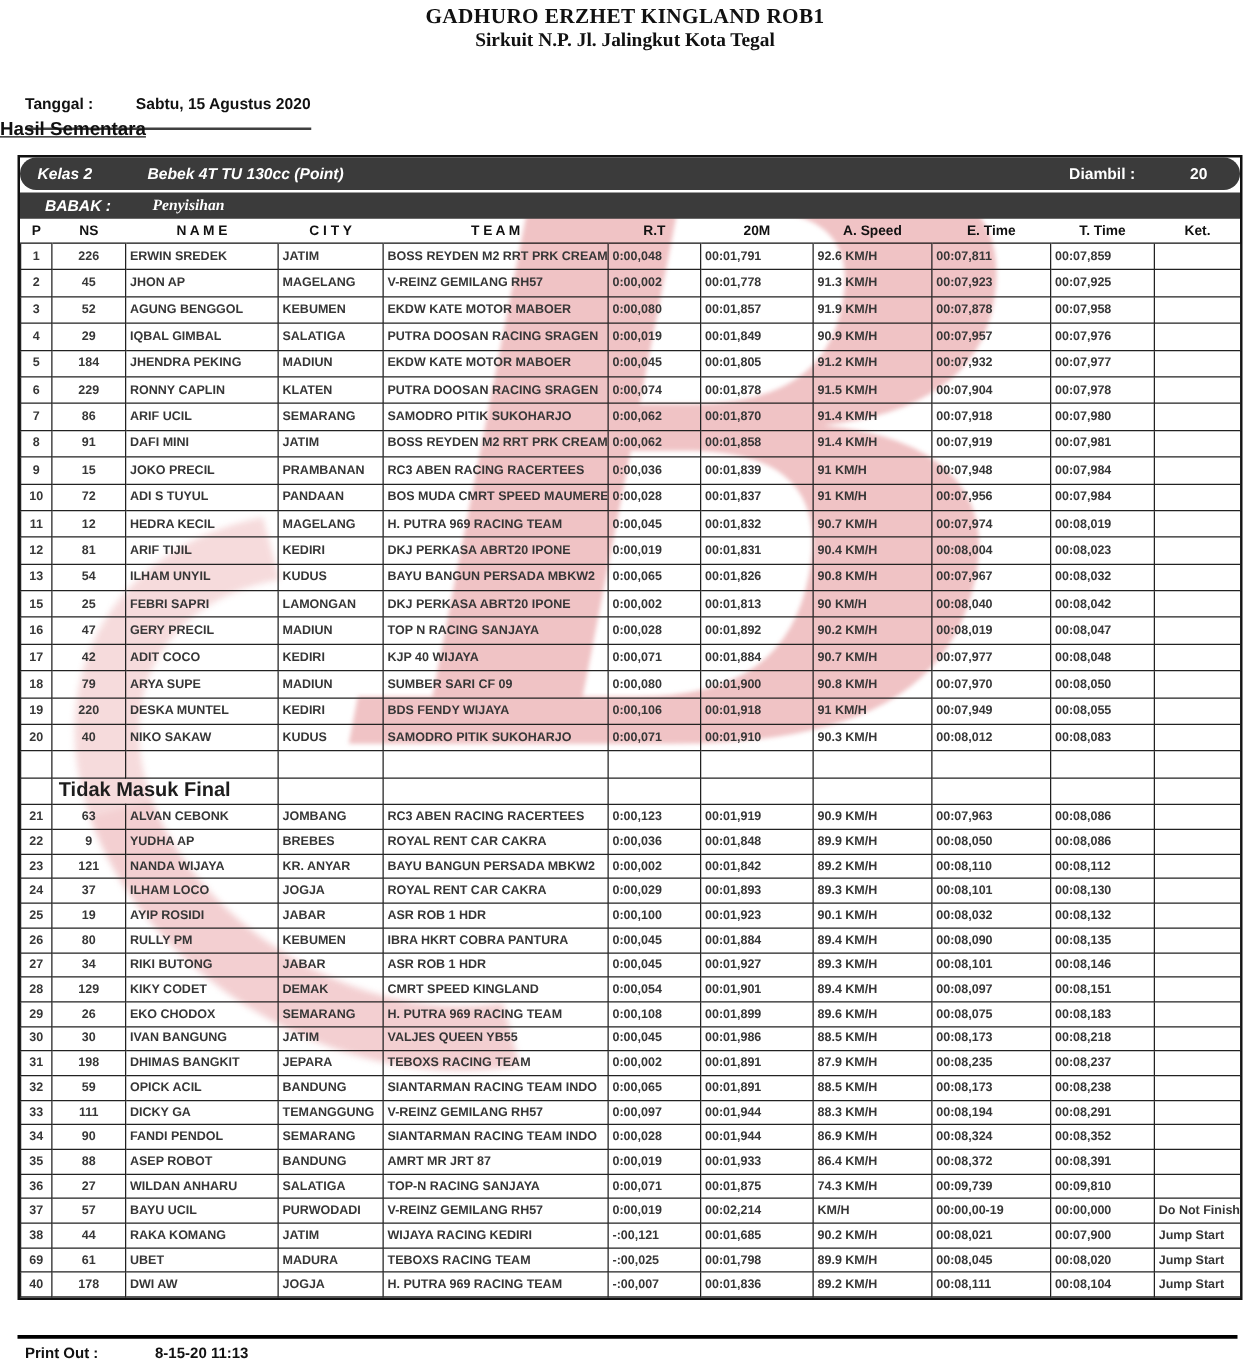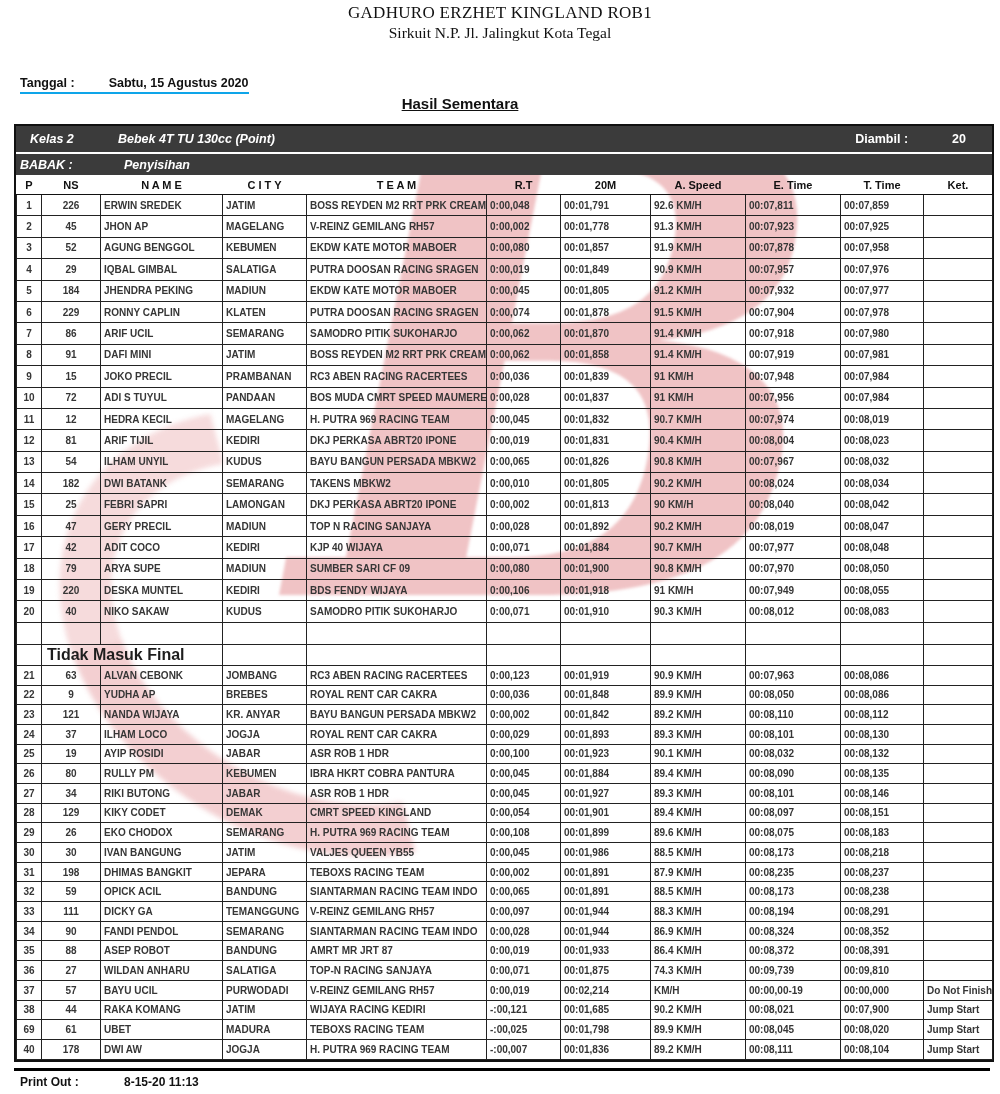--- a/index.html
+++ b/index.html
@@ -2,52 +2,52 @@
 <html><head>
 <meta charset="utf-8">
 <style>
   html,body{margin:0;padding:0;}
   body{
     width:1000px;height:1094px;background:#ffffff;position:relative;
     font-family:"Liberation Sans",sans-serif;color:#222;overflow:hidden;
   }
   
   .titles{position:absolute;top:2px;left:0;width:100%;text-align:center;
-    font-family:"Liberation Serif",serif;font-weight:normal;color:#111;}
+    font-family:"Liberation Serif",serif;font-weight:bold;color:#111;}
   .t1,.t2{font-size:17px;line-height:21px;letter-spacing:.3px;}
   .t3{font-size:15.5px;line-height:20px;}
   
   .date-row{position:absolute;top:76px;left:20px;font-size:12.5px;font-weight:bold;color:#111;}
-  .date-underline{border-bottom:2px solid #0ea5e9;padding-bottom:2px;display:inline-block;}
+  .date-underline{border-bottom:2px solid #404040;padding-bottom:12px;display:inline-block;}
   .date-label{margin-right:34px;}
   
-  .subtitle{position:absolute;top:95px;left:0;width:92%;text-align:center;
+  .subtitle{position:absolute;top:95px;left:0;width:92%;
     font-size:15px;font-weight:bold;text-decoration:underline;color:#111;}
   
   .table-wrap{position:absolute;top:124px;left:14px;width:976px;border:2px solid #111;background:#fff;}
   .watermark{position:absolute;inset:0;z-index:0;pointer-events:none;overflow:hidden;}
   .watermark-b{position:absolute;top:-18px;left:278px;
     font-family:"DejaVu Serif",serif;font-style:italic;font-weight:bold;
     font-size:640px;line-height:.82;color:rgba(206,57,62,0.30);filter:blur(1.5px);}
   .watermark-s{position:absolute;top:300px;left:30px;width:430px;height:310px;
     border:52px solid transparent;border-bottom-color:rgba(206,57,62,0.24);
     border-left-color:rgba(206,57,62,0.18);border-radius:50%;
     transform:rotate(30deg);filter:blur(2.5px);}
   .bars,.grid{position:relative;z-index:1;}
   .bar{background:#3b3b3b;color:#fff;font-weight:bold;font-style:italic;
     font-size:12.5px;display:flex;align-items:center;}
-  .bar1{height:26px;}
+  .bar1{height:26px;border-radius:13px;}
   .bar2{height:21px;border-top:2px solid #fff;}
   .class-label{margin-left:14px;min-width:78px;}
   .class-name{margin-left:10px;}
   .taken{margin-left:auto;font-style:normal;display:flex;align-items:center;}
   .taken-label{margin-right:44px;}
   .taken-value{margin-right:26px;}
-  .babak-label{margin-left:4px;min-width:84px;}
-  .babak-value{margin-left:20px;}
+  .babak-label{margin-left:20px;min-width:84px;}
+  .babak-value{margin-left:2px;font-family:Liberation Serif, serif;}
   
   table{border-collapse:collapse;table-layout:fixed;width:976px;background:transparent;}
   thead th{font-size:11px;font-weight:bold;color:#111;height:19px;padding:0;
     border-bottom:1px solid #111;text-align:center;background:transparent;}
   td{border:1px solid #222;font-size:10px;font-weight:bold;color:#363636;
     padding:0 3px;overflow:hidden;white-space:nowrap;background:transparent;}
   tr.row-a td{height:20.4px;}
   tr.row-b td{height:18.7px;}
   tr.spacer td{height:21px;}
   tr.section td{height:20px;}
@@ -285,33 +285,20 @@
             <td class="col-city">KUDUS</td>
             <td class="col-team">BAYU BANGUN PERSADA MBKW2</td>
             <td class="col-rt">0:00,065</td>
             <td class="col-m20">00:01,826</td>
             <td class="col-speed">90.8 KM/H</td>
             <td class="col-etime">00:07,967</td>
             <td class="col-ttime">00:08,032</td>
             <td class="col-ket"></td>
           </tr>
           <tr class="row-a">
-            <td class="col-p">14</td>
-            <td class="col-ns">182</td>
-            <td class="col-name">DWI BATANK</td>
-            <td class="col-city">SEMARANG</td>
-            <td class="col-team">TAKENS MBKW2</td>
-            <td class="col-rt">0:00,010</td>
-            <td class="col-m20">00:01,805</td>
-            <td class="col-speed">90.2 KM/H</td>
-            <td class="col-etime">00:08,024</td>
-            <td class="col-ttime">00:08,034</td>
-            <td class="col-ket"></td>
-          </tr>
-          <tr class="row-a">
             <td class="col-p">15</td>
             <td class="col-ns">25</td>
             <td class="col-name">FEBRI SAPRI</td>
             <td class="col-city">LAMONGAN</td>
             <td class="col-team">DKJ PERKASA ABRT20 IPONE</td>
             <td class="col-rt">0:00,002</td>
             <td class="col-m20">00:01,813</td>
             <td class="col-speed">90 KM/H</td>
             <td class="col-etime">00:08,040</td>
             <td class="col-ttime">00:08,042</td>

